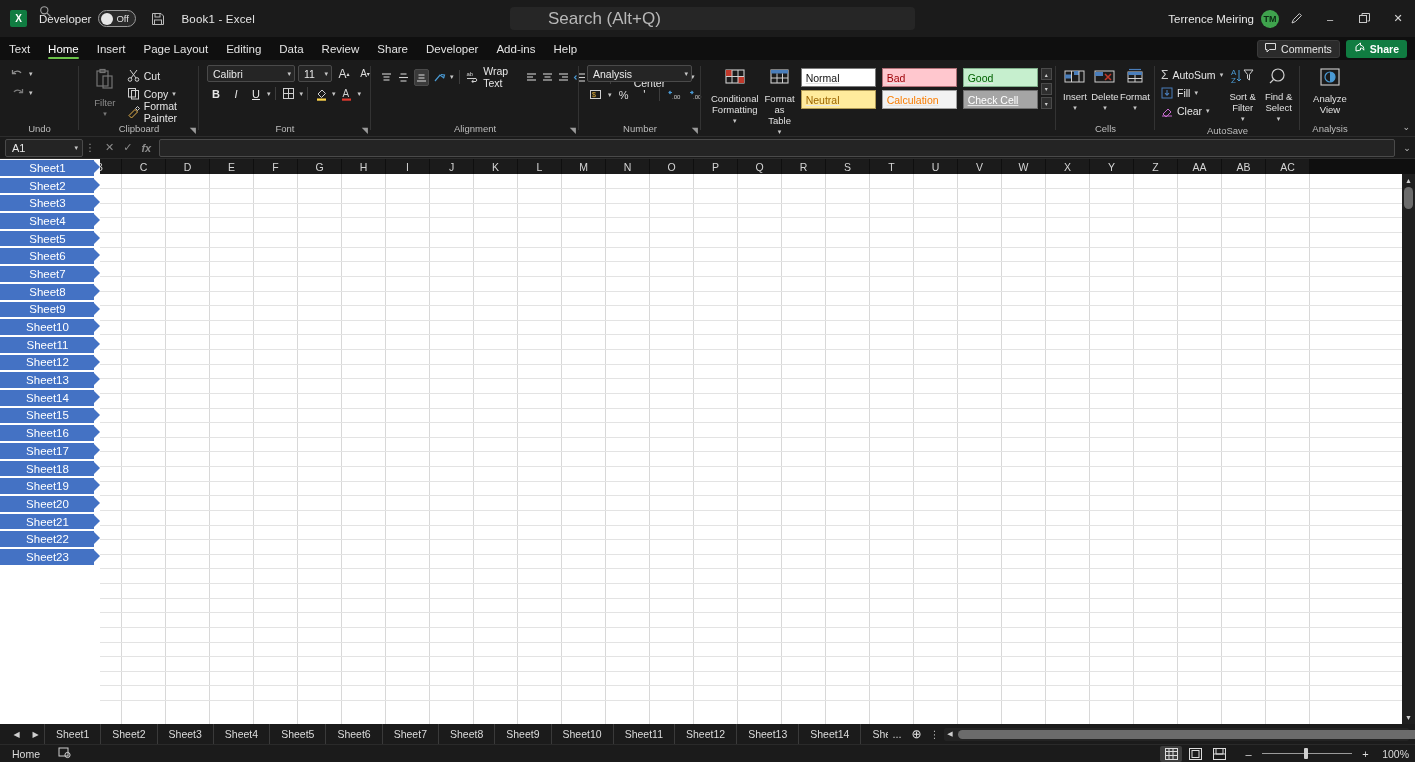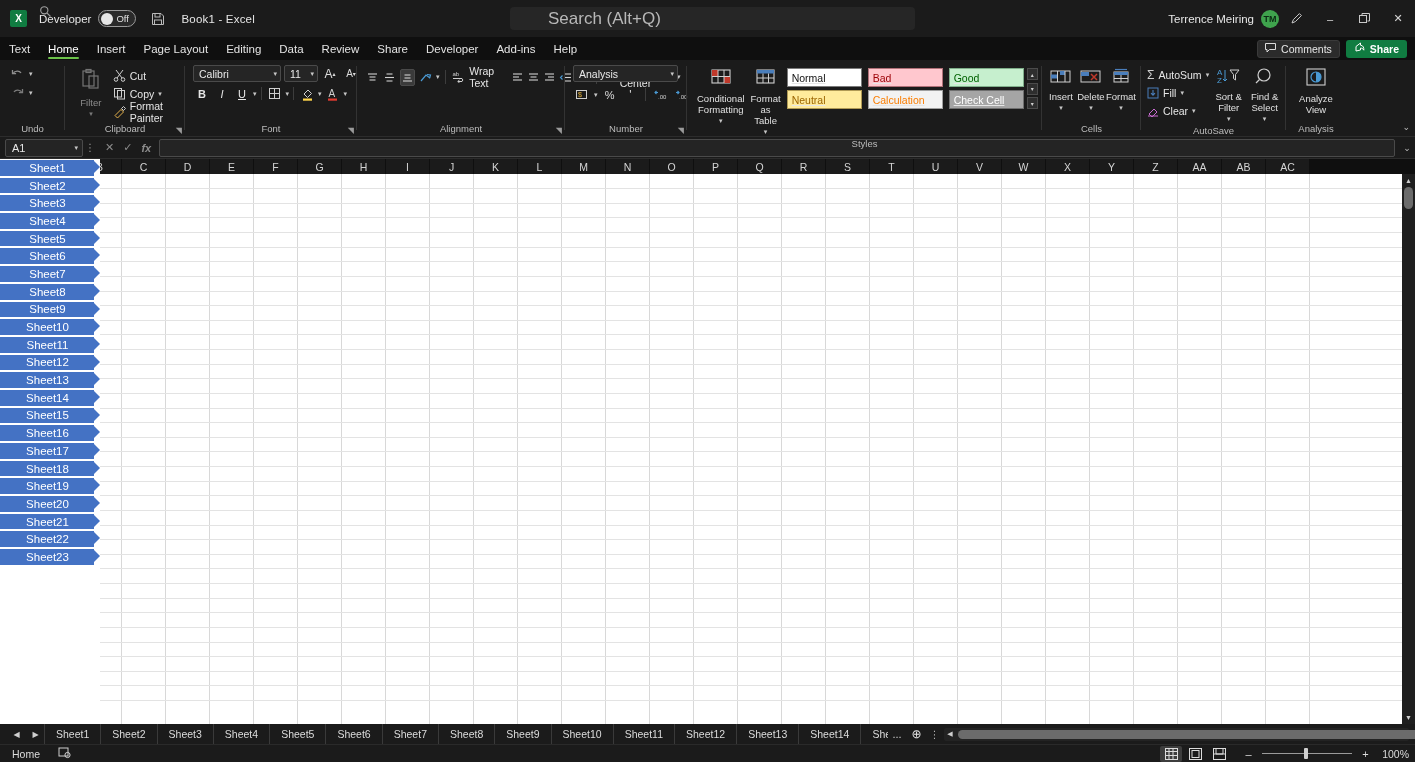--- a/index.html
+++ b/index.html
@@ -229,21 +229,21 @@
               <path d="M2 9V4.5L6.5 1v2.2c3 .2 3.5 3 3.3 5-0.9-1.7-1.9-2.1-3.3-2.1V8z" fill="none" stroke="#fff" stroke-width="1"></path>
             </svg>
         </span>
         <span>Share</span>
       </div>
     </div>
   </div>
 
   <div class="ribbon">
 
-    <div class="grp" style="width:65px">
+    <div class="grp" style="width:79px">
       <div class="grp-body" style="flex-direction:column; gap:2px; padding-left:10px;">
         <div class="smrow">
           <span class="ic">
             <svg width="15" height="14" viewBox="0 0 15 14">
                 <path d="M3 6.5C5 3.5 9.5 3.5 11 6" fill="none" stroke="#8e8e8e" stroke-width="1.3"></path>
                 <path d="M2.5 3v3.6h3.6" fill="none" stroke="#8e8e8e" stroke-width="1.3"></path>
               </svg>
           </span>
             <span class="caret">▾</span>
         </div>
@@ -530,21 +530,20 @@
             <div class="stylecell" style="background:#f2f2f2;color:#fa7d00;border-color:#a0a0a0">Calculation</div>
             <div class="stylecell" style="background:#a5a5a5;color:#ffffff;border-color:#6f6f6f">Check Cell</div>
           </div>
           <div class="gal-scroll">
             <div>▴</div>
             <div>▾</div>
             <div>▾</div>
           </div>
         </div>
       </div>
-      <div class="grp-name">Styles</div>
     </div>
 
     <div class="grp" style="width:99px">
       <div class="grp-body" style="gap:0; padding-left:4px;">
         <div class="bigbtn" style="width:33px">
           <span class="ic">
             <svg width="26" height="20" viewBox="0 0 26 20">
                 <rect x="3" y="4" width="19" height="11" fill="none" stroke="#cfcfcf" stroke-width="1"></rect>
                 <rect x="3" y="7.5" width="6.5" height="4" fill="#4a7ebb"></rect>
                 <rect x="12" y="4" width="5" height="4" fill="#4a7ebb"></rect>

